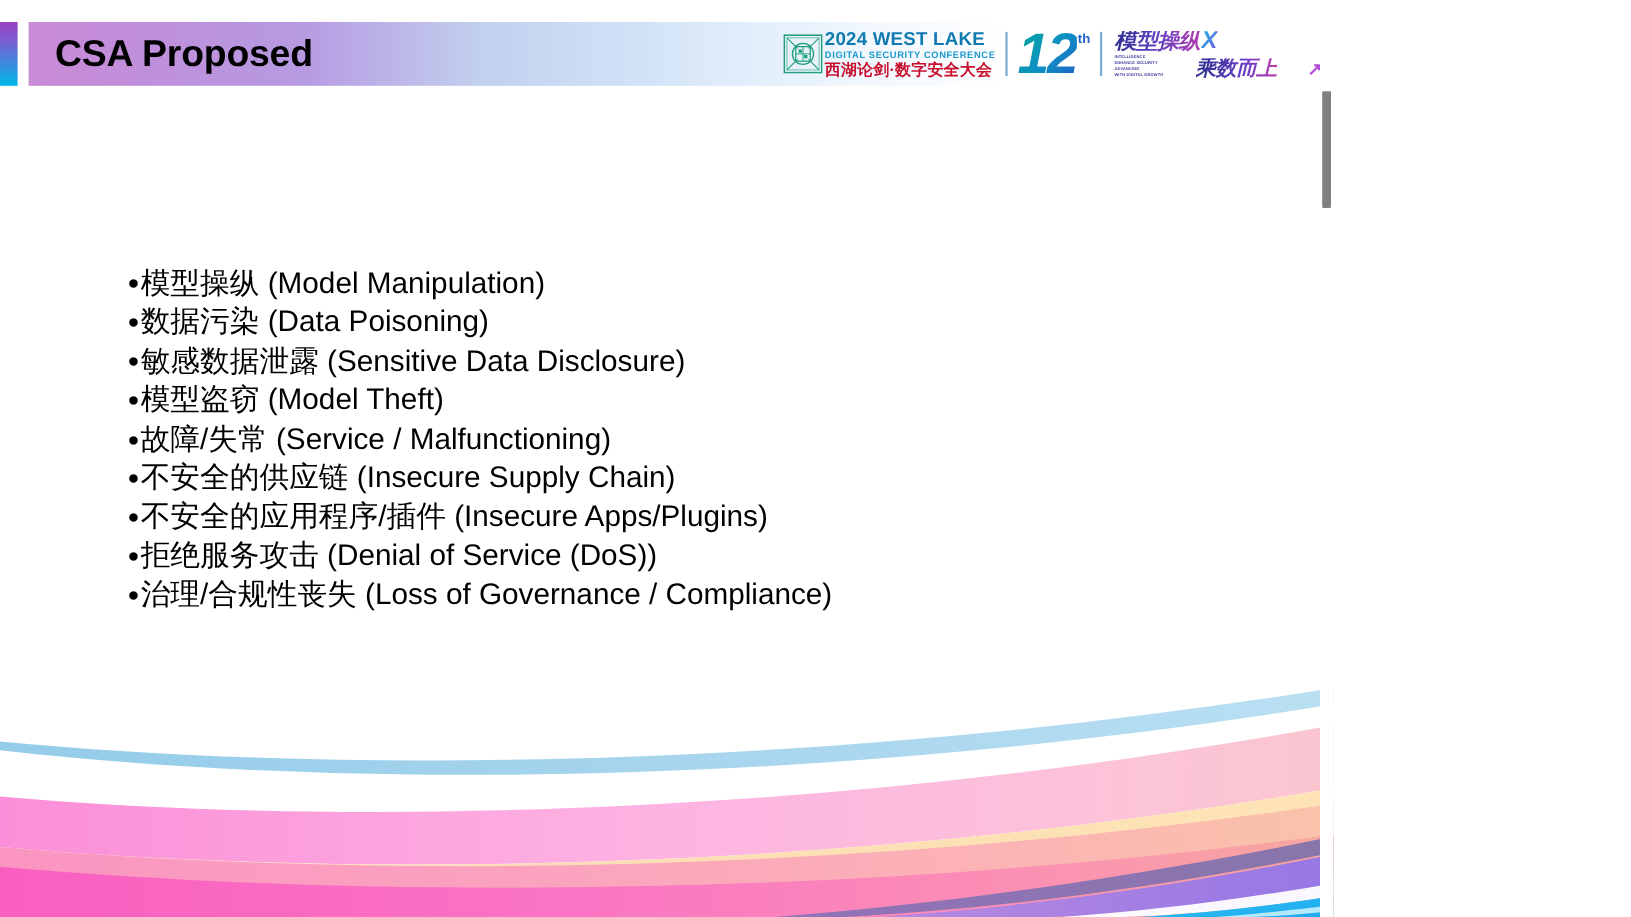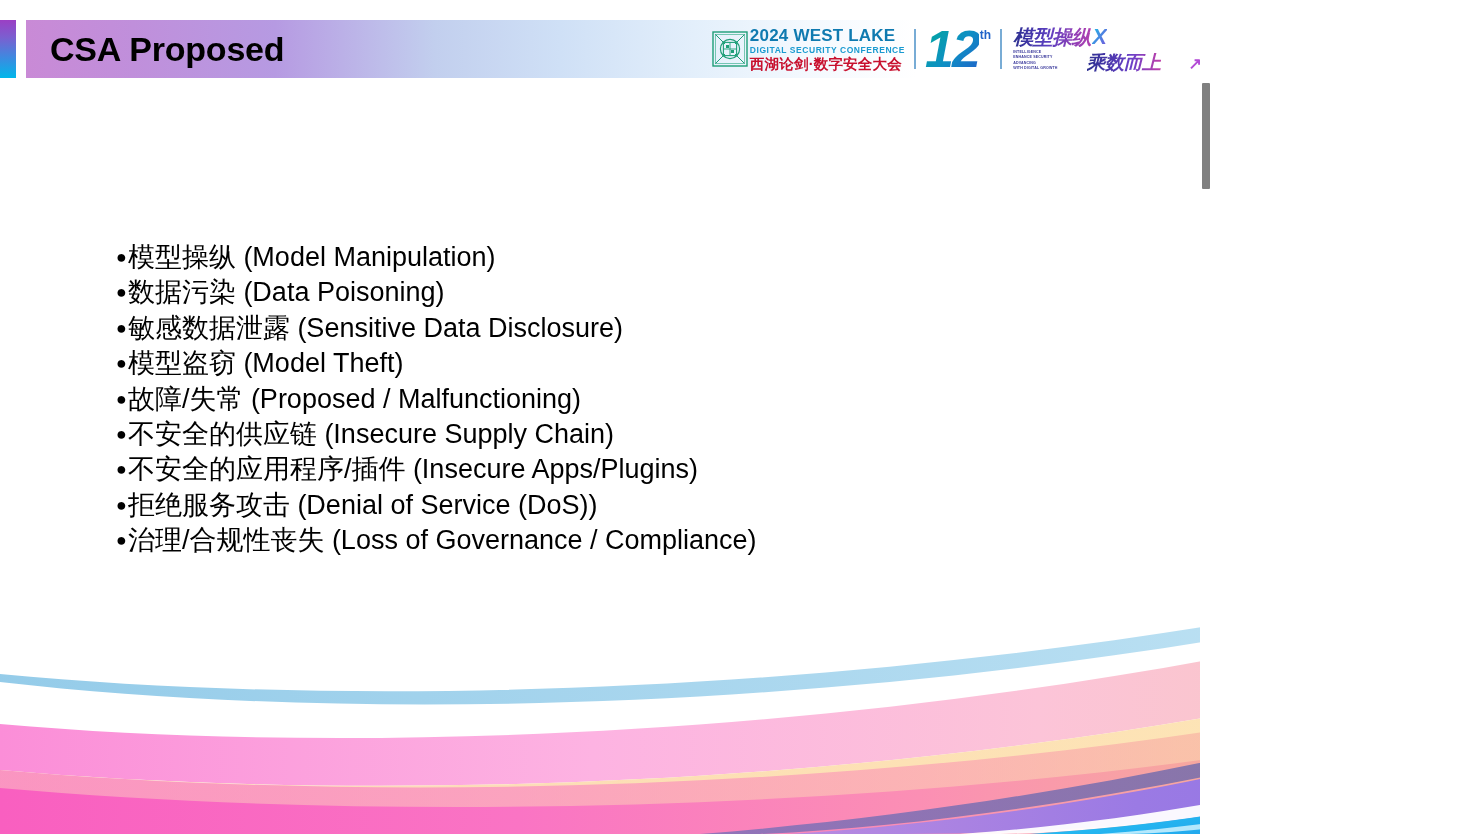--- a/index.html
+++ b/index.html
@@ -297,21 +297,21 @@
       </div>
     </div>
 
   </div>
 
   <div id="bullet-list">
     <div class="bullet-line"><span class="bullet-mark">●</span><span>模型操纵 (Model Manipulation)</span></div>
     <div class="bullet-line"><span class="bullet-mark">●</span><span>数据污染 (Data Poisoning)</span></div>
     <div class="bullet-line"><span class="bullet-mark">●</span><span>敏感数据泄露 (Sensitive Data Disclosure)</span></div>
     <div class="bullet-line"><span class="bullet-mark">●</span><span>模型盗窃 (Model Theft)</span></div>
-    <div class="bullet-line"><span class="bullet-mark">●</span><span>故障/失常 (Proposed / Malfunctioning)</span></div>
+    <div class="bullet-line"><span class="bullet-mark">●</span><span>故障/失常 (Service / Malfunctioning)</span></div>
     <div class="bullet-line"><span class="bullet-mark">●</span><span>不安全的供应链 (Insecure Supply Chain)</span></div>
     <div class="bullet-line"><span class="bullet-mark">●</span><span>不安全的应用程序/插件 (Insecure Apps/Plugins)</span></div>
     <div class="bullet-line"><span class="bullet-mark">●</span><span>拒绝服务攻击 (Denial of Service (DoS))</span></div>
     <div class="bullet-line"><span class="bullet-mark">●</span><span>治理/合规性丧失 (Loss of Governance / Compliance)</span></div>
   </div>
 
   <svg id="bottom-decor" viewBox="0 0 1483 260" preserveAspectRatio="none">
     <defs>
       <linearGradient id="gMagenta" x1="0" y1="0" x2="1" y2="0">
         <stop offset="0%" stop-color="#f95fc0"></stop>

